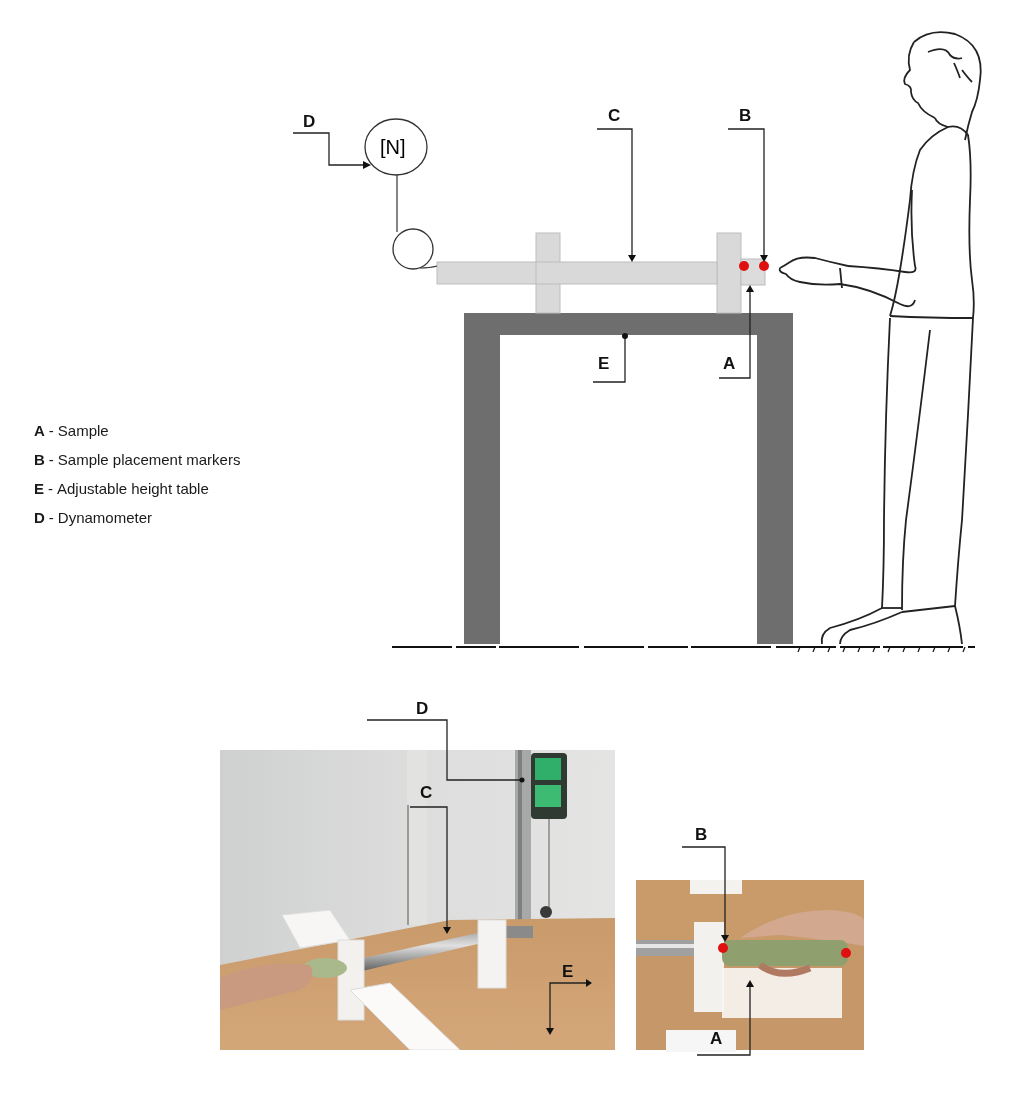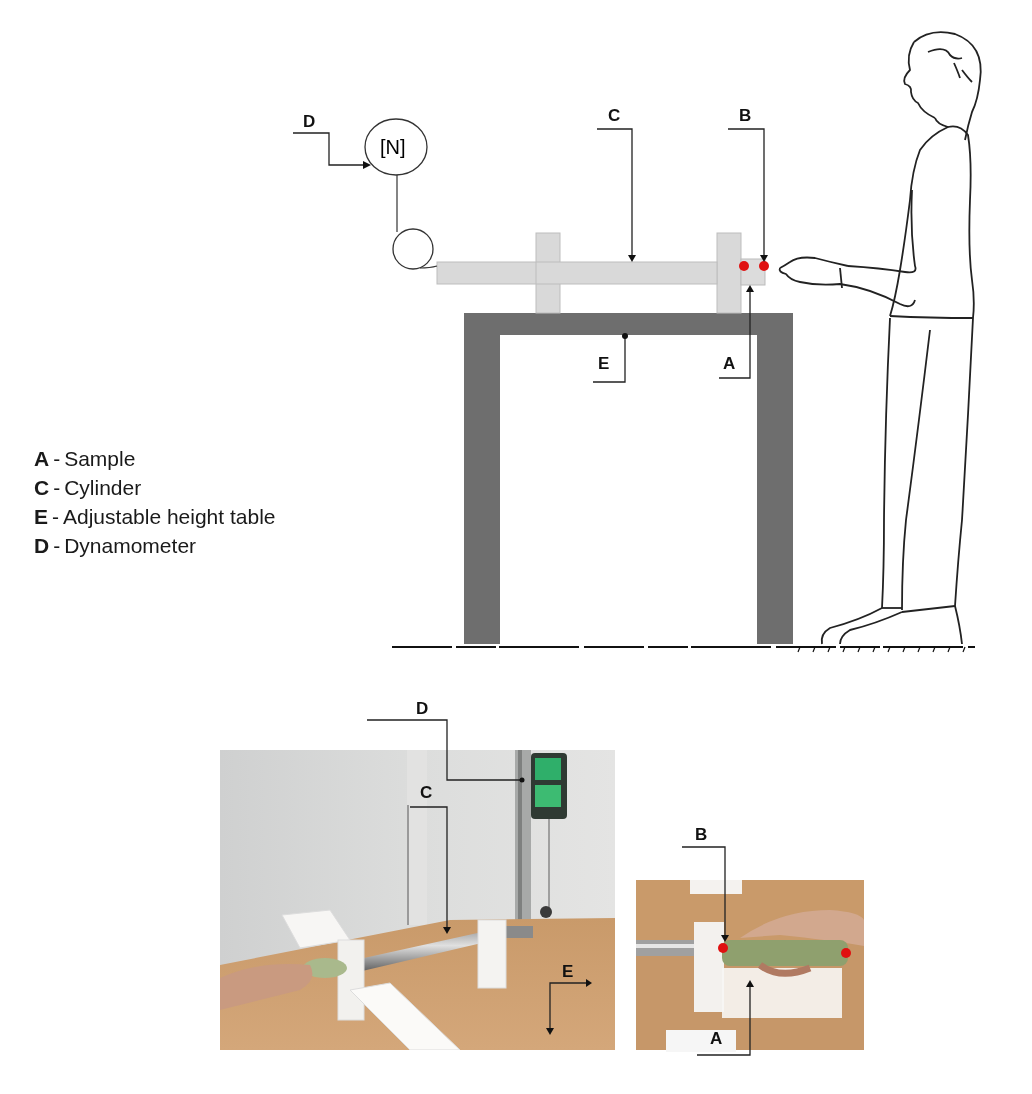--- a/index.html
+++ b/index.html
@@ -1,19 +1,19 @@
 <!DOCTYPE html>
 <html><head>
 <meta charset="utf-8">
 <style>
   html, body { margin: 0; padding: 0; background: #ffffff; }
   body { width: 1032px; height: 1094px; position: relative; overflow: hidden; font-family: "Liberation Sans", sans-serif; }
   .abs { position: absolute; }
   .lbl { position: absolute; font-family: "Liberation Sans", sans-serif; font-weight: bold; font-size: 17px; color: #111; line-height: 1; }
-  .legend { position: absolute; left: 34px; top: 444px; font-size: 21px; color: #1a1a1a; }
+  .legend { position: absolute; left: 34px; top: 416px; font-size: 15px; color: #1a1a1a; }
   .legend .row { height: 29px; line-height: 29px; white-space: nowrap; }
   .legend .key { font-weight: bold; }
   .legend .sep { margin: 0 4px; }
   .nlabel { font-family: "Liberation Sans", sans-serif; font-size: 20px; }
 </style>
 </head>
 <body>
 
 <svg class="abs" style="left:0;top:0" width="1032" height="680" viewBox="0 0 1032 680">
 
@@ -110,21 +110,21 @@
 
 <div class="lbl" style="left:303px;top:113px;">D</div>
 <div class="abs nlabel" style="left:380px;top:136px;">[N]</div>
 <div class="lbl" style="left:608px;top:107px;">C</div>
 <div class="lbl" style="left:739px;top:107px;">B</div>
 <div class="lbl" style="left:598px;top:355px;">E</div>
 <div class="lbl" style="left:723px;top:355px;">A</div>
 
 <div class="legend">
   <div class="row"><span class="key">A</span><span class="sep">-</span><span>Sample</span></div>
-  <div class="row"><span class="key">C</span><span class="sep">-</span><span>Cylinder</span></div>
+  <div class="row"><span class="key">B</span><span class="sep">-</span><span>Sample placement markers</span></div>
   <div class="row"><span class="key">E</span><span class="sep">-</span><span>Adjustable height table</span></div>
   <div class="row"><span class="key">D</span><span class="sep">-</span><span>Dynamometer</span></div>
 </div>
 
 <svg class="abs" style="left:220px;top:690px" width="400" height="360" viewBox="0 0 400 360">
   <defs>
     <linearGradient id="wall" x1="0" x2="1" y1="0" y2="0">
       <stop offset="0" stop-color="#cfd0d0"></stop>
       <stop offset="0.5" stop-color="#dcdddc"></stop>
       <stop offset="1" stop-color="#e4e4e3"></stop>

